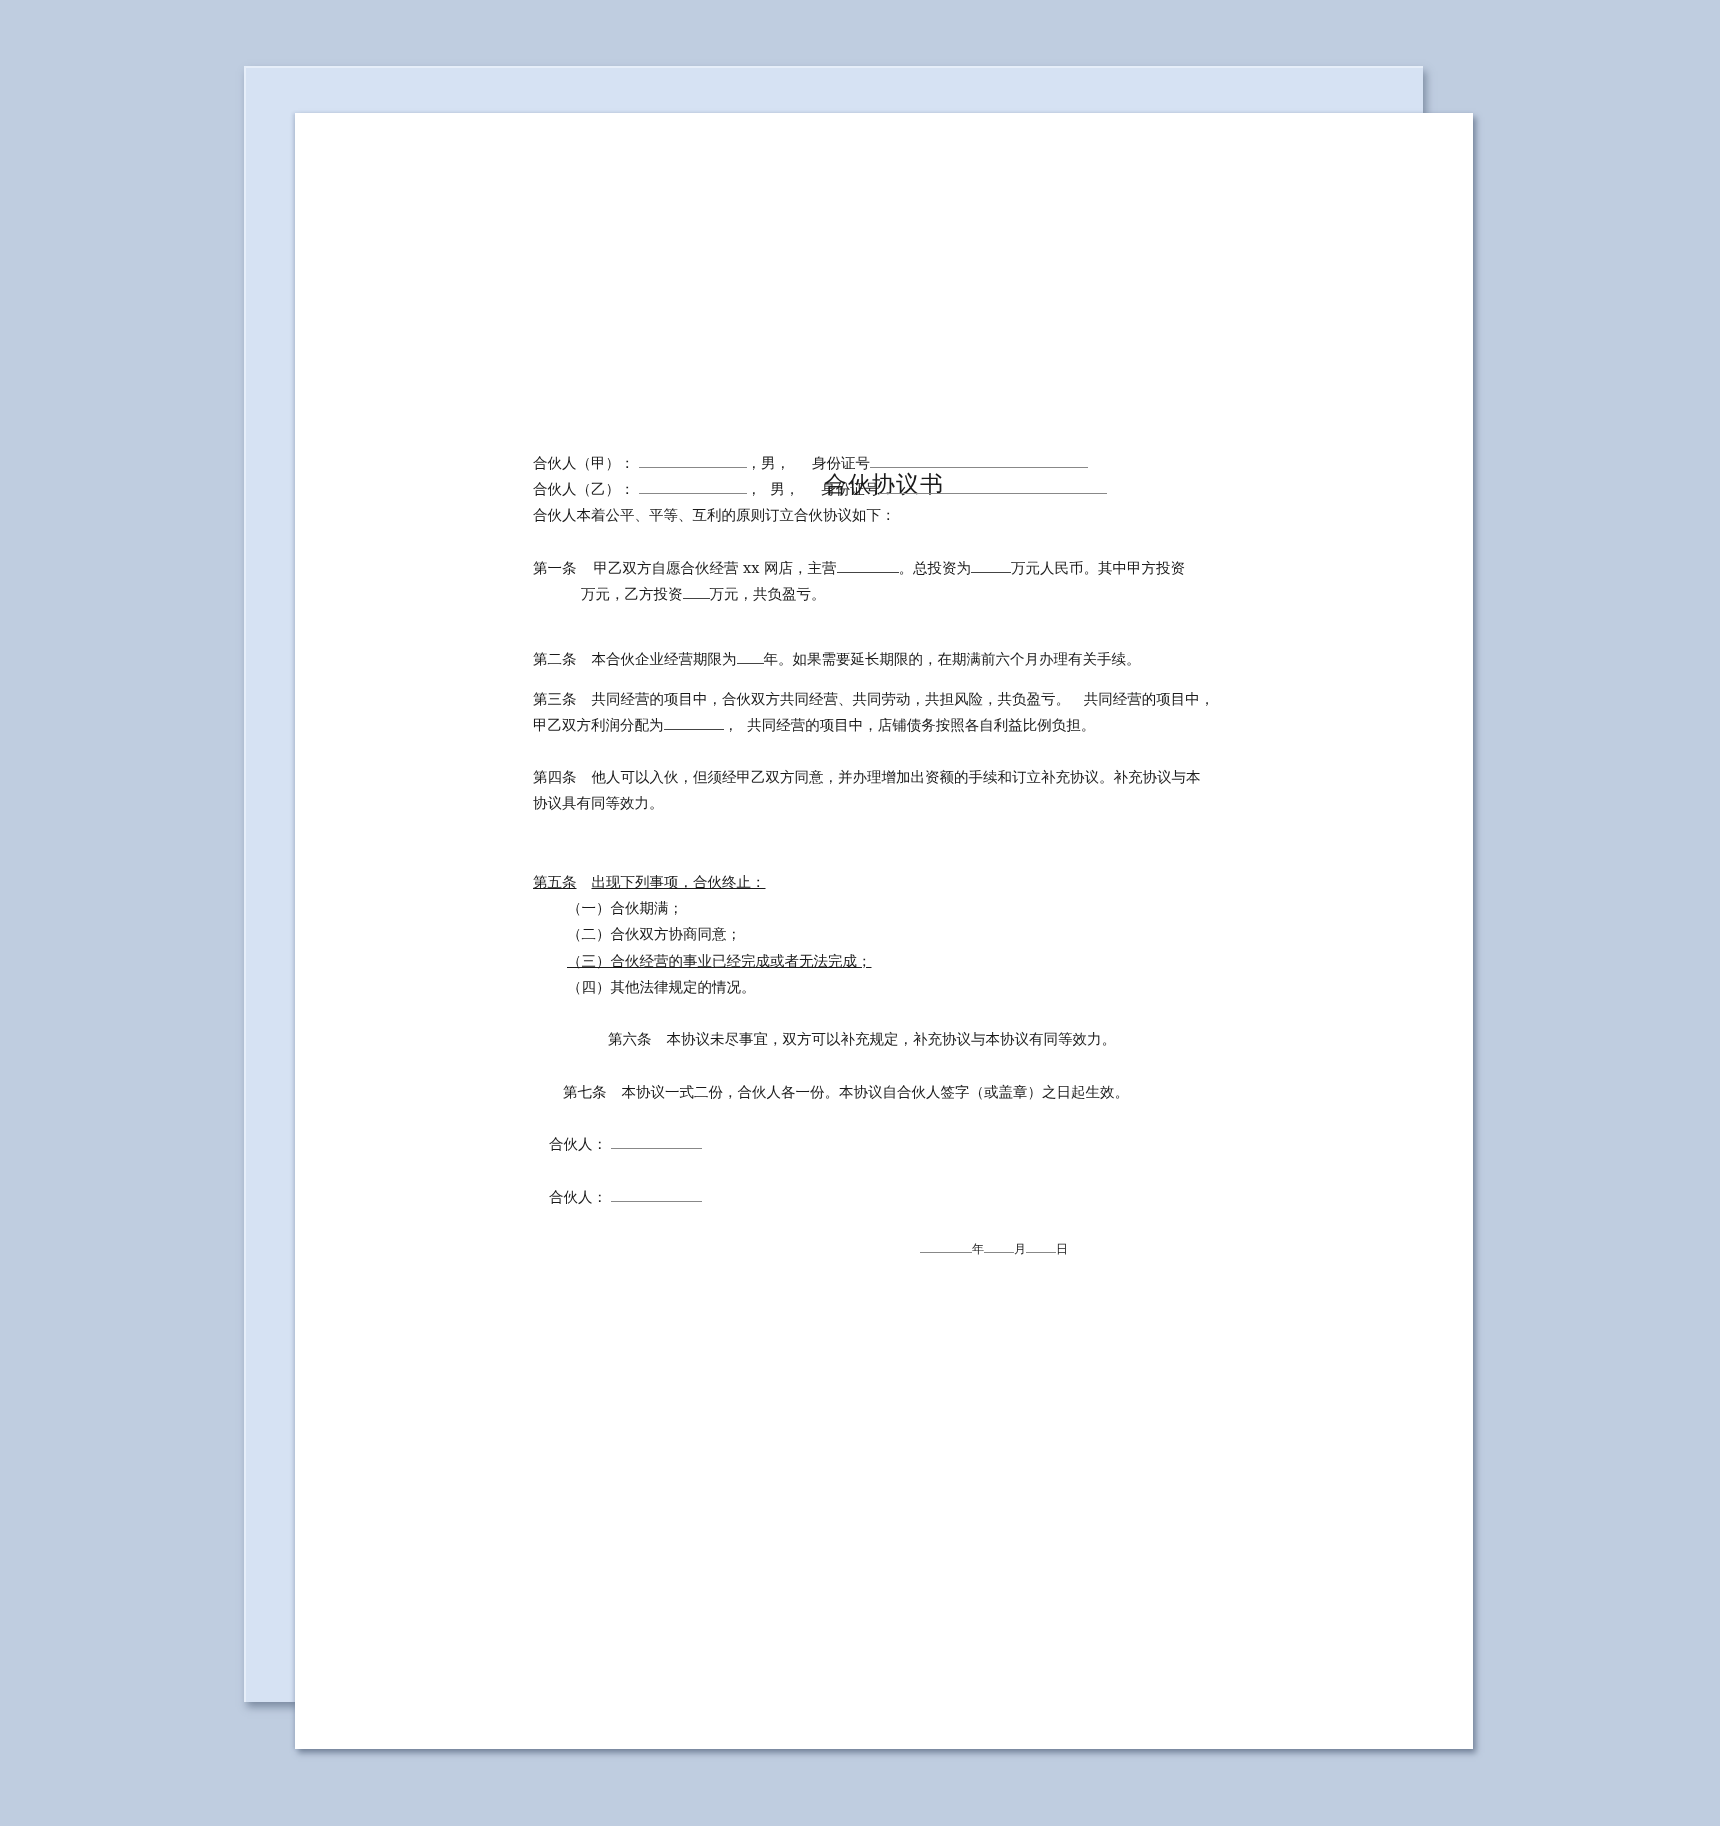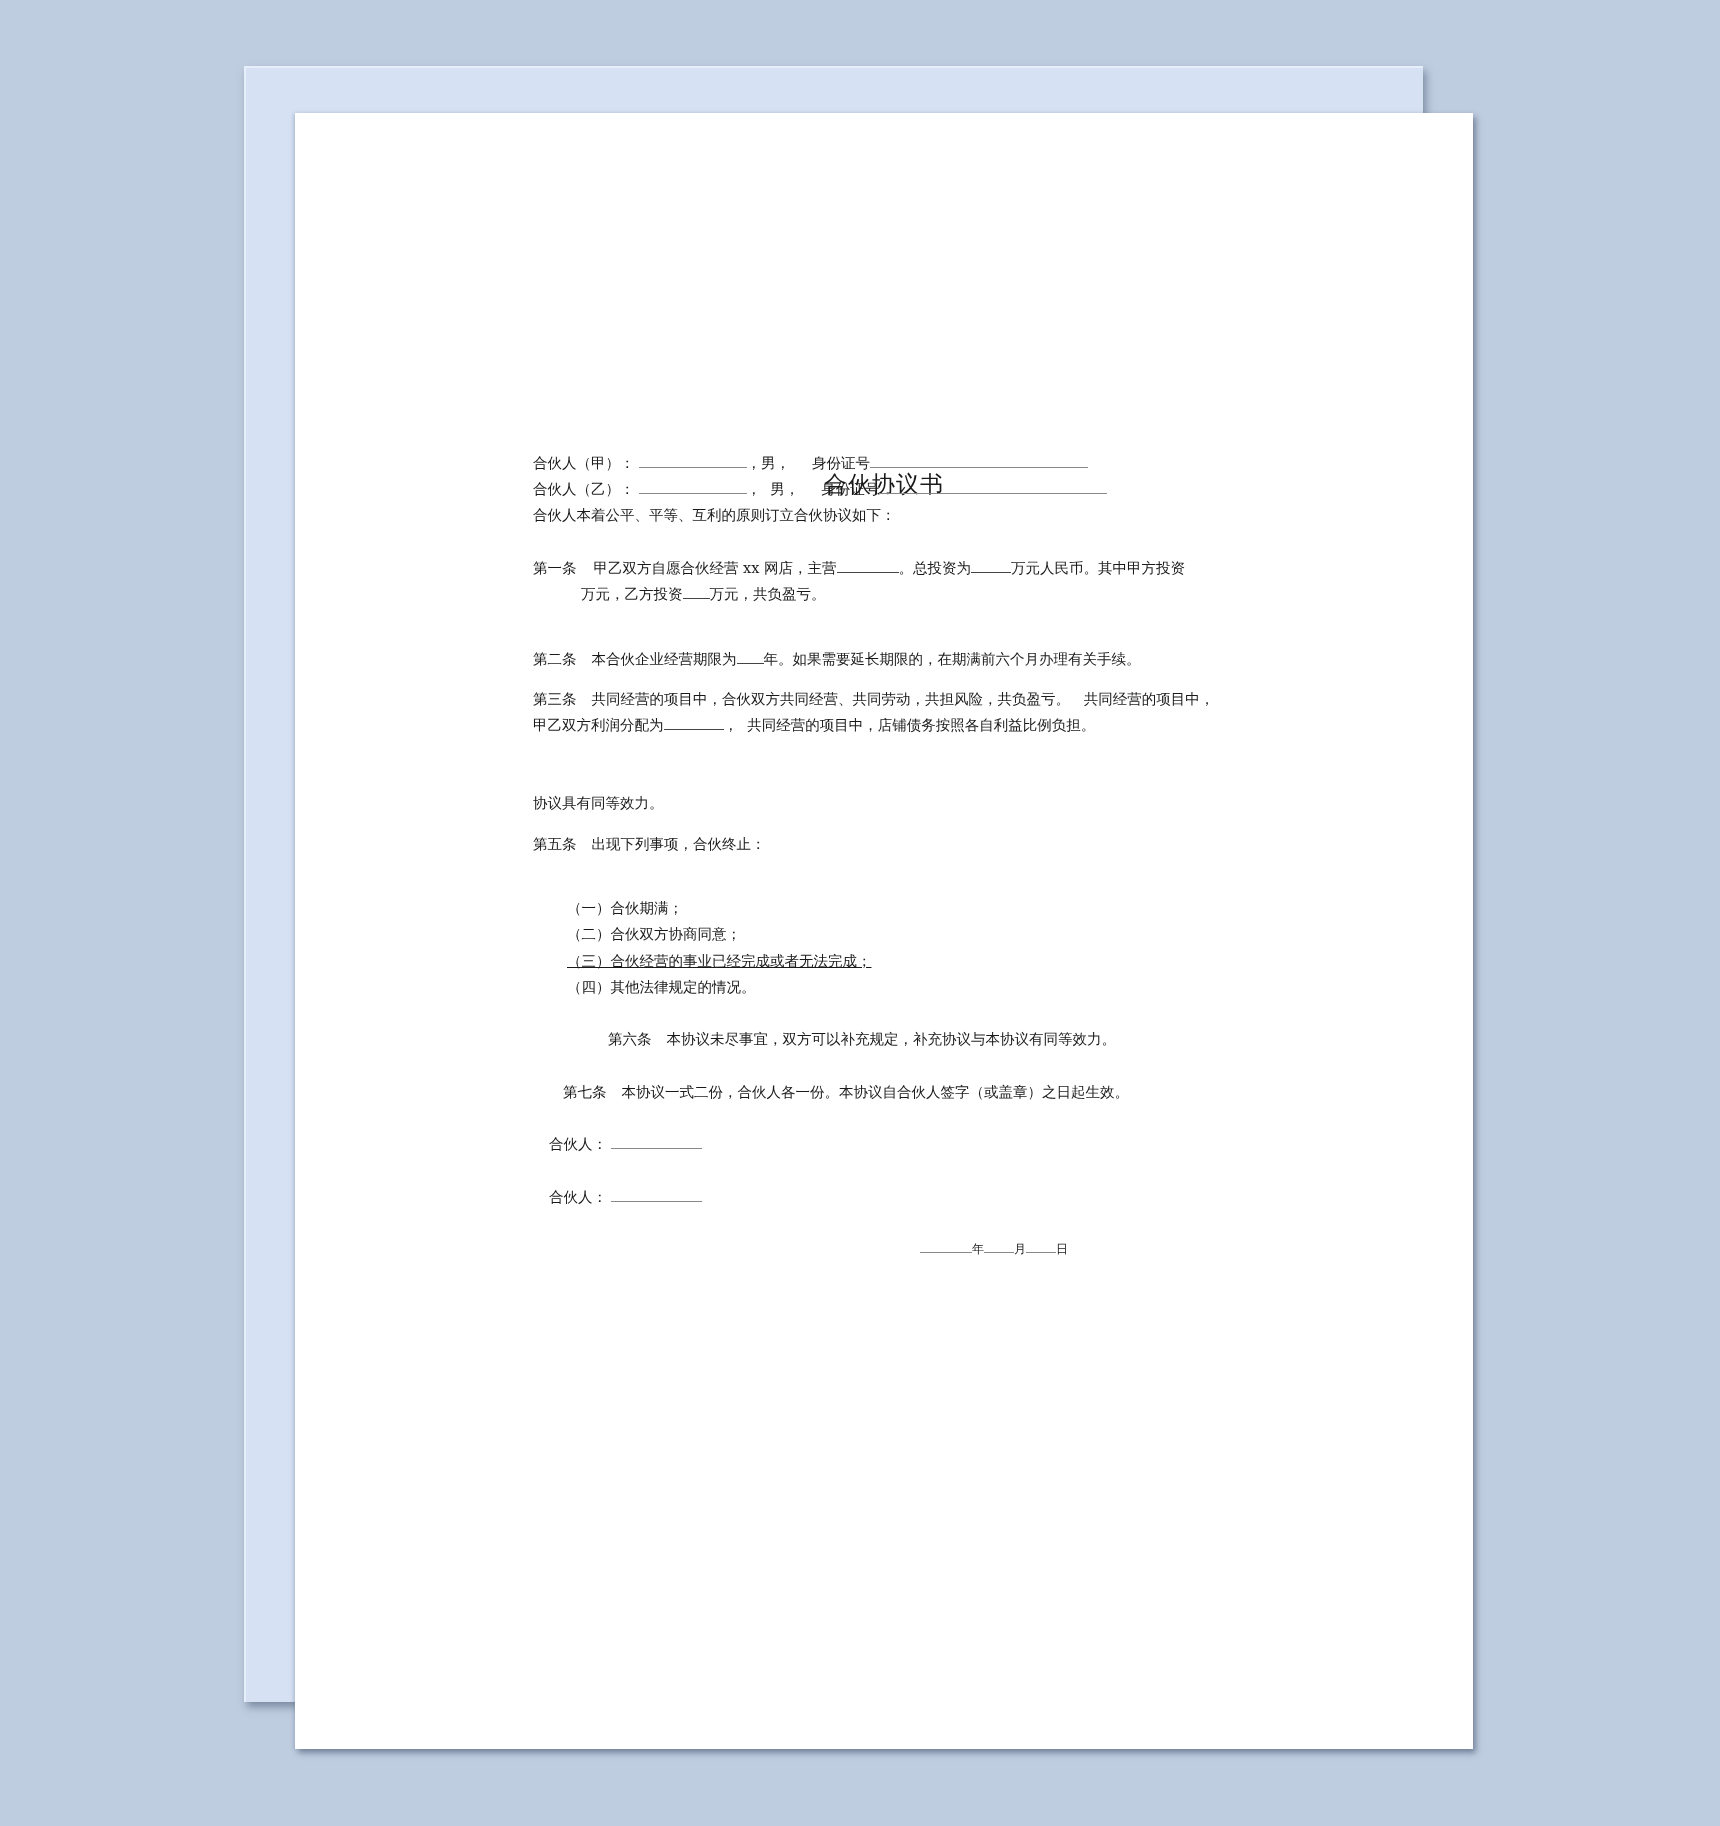--- a/index.html
+++ b/index.html
@@ -66,23 +66,26 @@
       <span>第二条</span><span class="gap" style="width:15px;"></span><span>本合伙企业经营期限为</span><span class="blank" style="width:27px;"></span><span>年。如果需要延长期限的，在期满前六个月办理有关手续。</span>
     </div>
 
     <div class="line" style="left:238px; top:573px;">
       <span>第三条</span><span class="gap" style="width:15px;"></span><span style="white-space:pre;">共同经营的项目中，合伙双方共同经营、共同劳动，共担风险，共负盈亏。   共同经营的项目中，</span>
     </div>
     <div class="line" style="left:238px; top:599px;">
       <span>甲乙双方利润分配为</span><span class="blank" style="width:60px;"></span><span style="white-space:pre;">，  共同经营的项目中，店铺债务按照各自利益比例负担。</span>
     </div>
 
+    <div class="line" style="left:238px; top:651px;">
+      <span>第四条</span><span class="gap" style="width:15px;"></span><span>他人可以入伙，但须经甲乙双方同意，并办理增加出资额的手续和订立补充协议。补充协议与本</span>
+    </div>
     <div class="line" style="left:238px; top:677px;text-align:center;">协议具有同等效力。</div>
 
-    <div class="line" style="left:238px; top:718px;">
+    <div class="line" style="left:238px; top:756px;text-decoration:underline;">
       <span>第五条</span><span class="gap" style="width:15px;"></span><span>出现下列事项，合伙终止：</span>
     </div>
     <div class="line" style="left:272px; top:782px;">（一）合伙期满；</div>
     <div class="line" style="left:272px; top:808px;">（二）合伙双方协商同意；</div>
     <div class="line" style="left:272px; top:835px;text-decoration:underline;">（三）合伙经营的事业已经完成或者无法完成；</div>
     <div class="line" style="left:272px; top:861px;">（四）其他法律规定的情况。</div>
 
     <div class="line" style="left:268px; top:913px;margin-left:45px;">
       <span>第六条</span><span class="gap" style="width:15px;"></span><span>本协议未尽事宜，双方可以补充规定，补充协议与本协议有同等效力。</span>
     </div>

